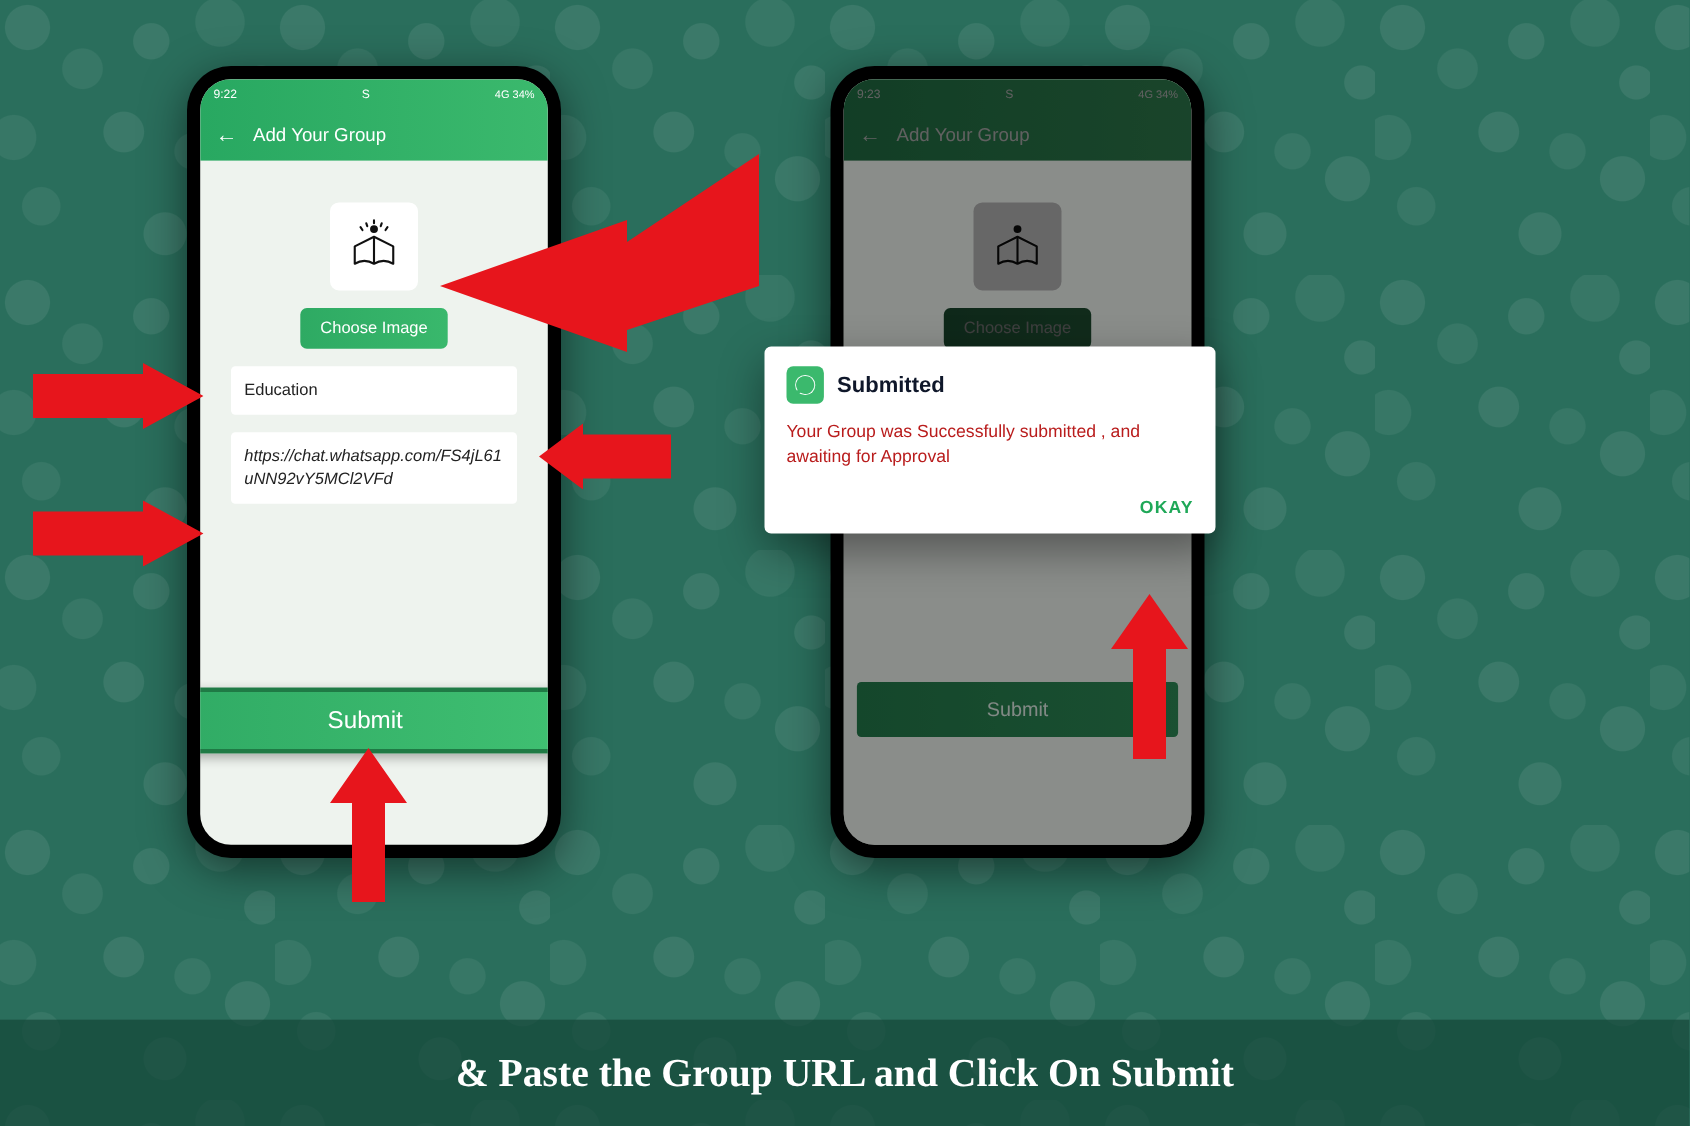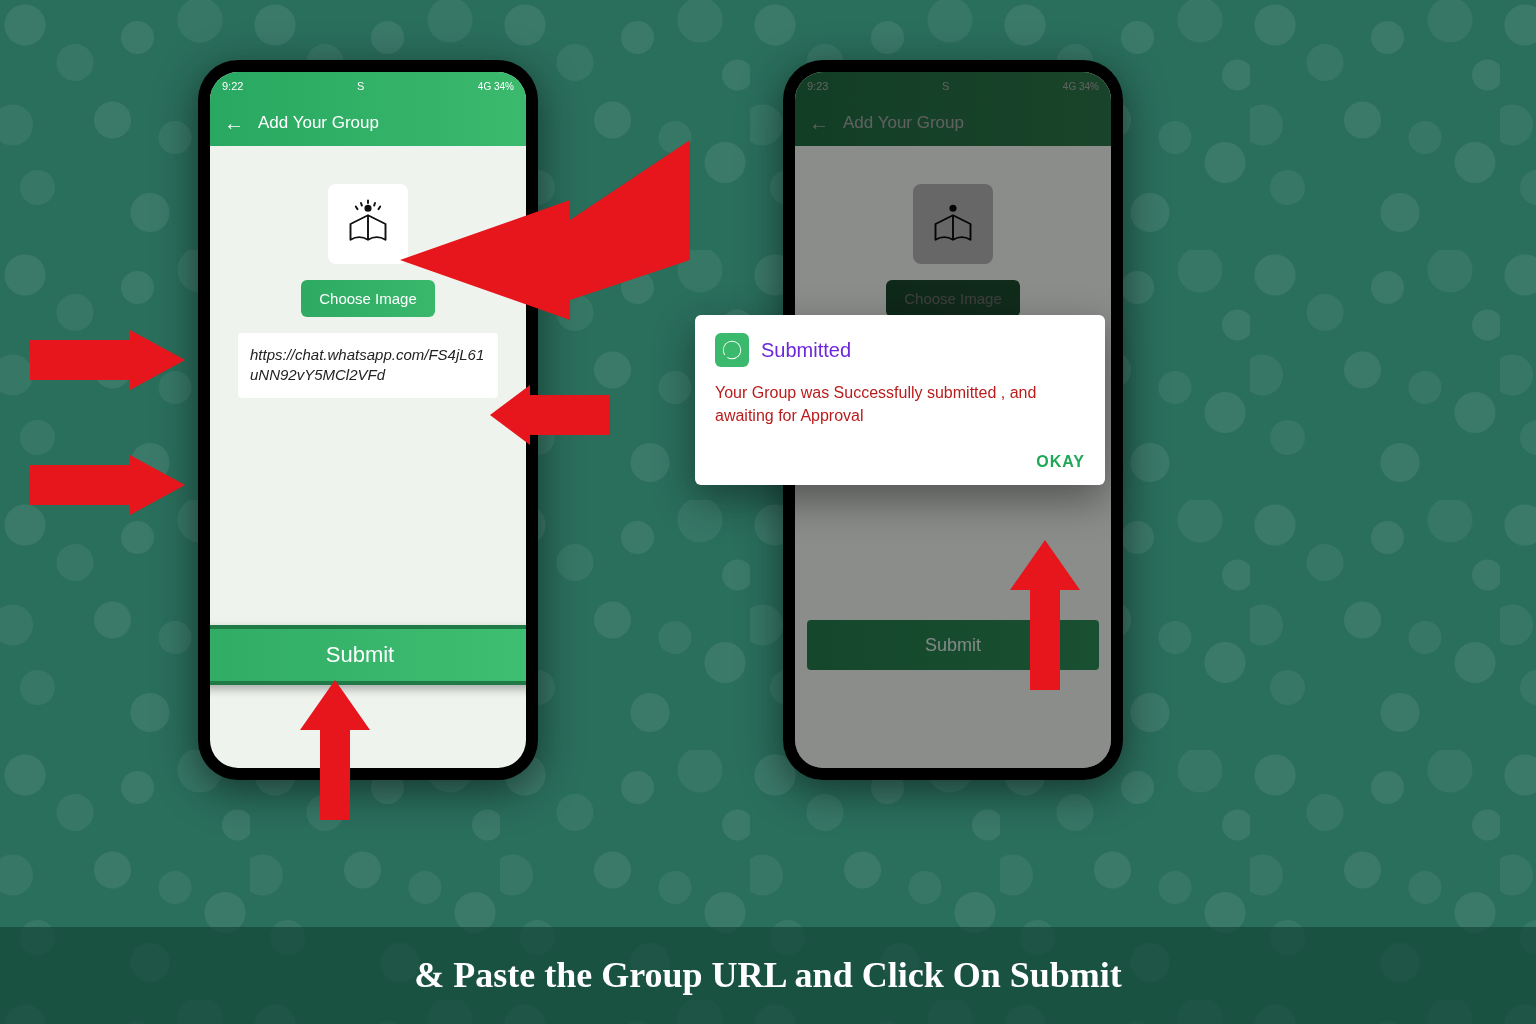--- a/index.html
+++ b/index.html
@@ -28,21 +28,20 @@
   background-size: 250px 250px;
 }
 
 .phone {
   position: absolute;
   width: 340px; height: 720px;
   background: #000;
   border-radius: 40px;
   box-shadow: 0 10px 40px rgba(0,0,0,0.5);
   padding: 12px;
-  margin-left: 28px;
 }
 .phone-left { left: 170px; top: 60px; }
 .phone-right { left: 755px; top: 60px; }
 
 .screen {
   width: 100%; height: 100%;
   background: #eef3ee;
   border-radius: 28px;
   overflow: hidden;
   position: relative;
@@ -151,21 +150,21 @@
 .dialog-header {
   display: flex; align-items: center; gap: 12px;
   margin-bottom: 14px;
 }
 .dialog-icon {
   width: 34px; height: 34px; border-radius: 6px;
   background: #3bb96d;
   display: flex; align-items: center; justify-content: center;
   color: #fff; font-size: 20px;
 }
-.dialog-title { font-size: 20px; font-weight: 400; color: #6d28d9; }
+.dialog-title { font-size: 20px; font-weight: 700; color: #0f172a; }
 .dialog-body { font-size: 16px; color: #b91c1c; line-height: 1.45; }
 .dialog-actions { text-align: right; margin-top: 26px; }
 .okay-btn {
   background: none; border: none;
   color: #1fa858; font-weight: 700;
   font-size: 16px; letter-spacing: 1px;
 }
 
 
 .arrow-svg { position: absolute; }
@@ -211,20 +210,21 @@
         <svg viewBox="0 0 64 64">
           <g fill="none" stroke="#111" stroke-width="2.2" stroke-linejoin="round">
             <path d="M32 22 L12 32 L12 50 Q22 44 32 50 Q42 44 52 50 L52 32 Z"></path>
             <path d="M32 22 L32 50"></path>
             <circle cx="32" cy="14" r="3" fill="#111"></circle>
             <path d="M18 12 l2 3 M46 12 l-2 3 M24 8 l1 3 M40 8 l-1 3 M32 5 l0 3" stroke-linecap="round"></path>
           </g>
         </svg>
       </div>
       <button class="choose-btn">Choose Image</button>
+      <div class="field">Education</div>
       <div class="field url">https://chat.whatsapp.com/FS4jL61uNN92vY5MCl2VFd</div>
     </div>
     <div class="submit-bar">
       <span>Submit</span>
     </div>
   </div>
 </div>
 
 <div class="phone phone-right">
   <div class="screen">

